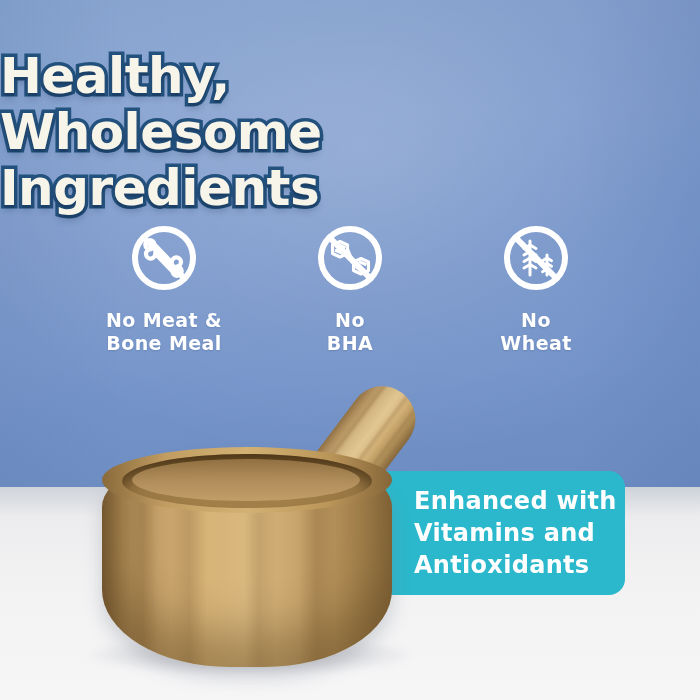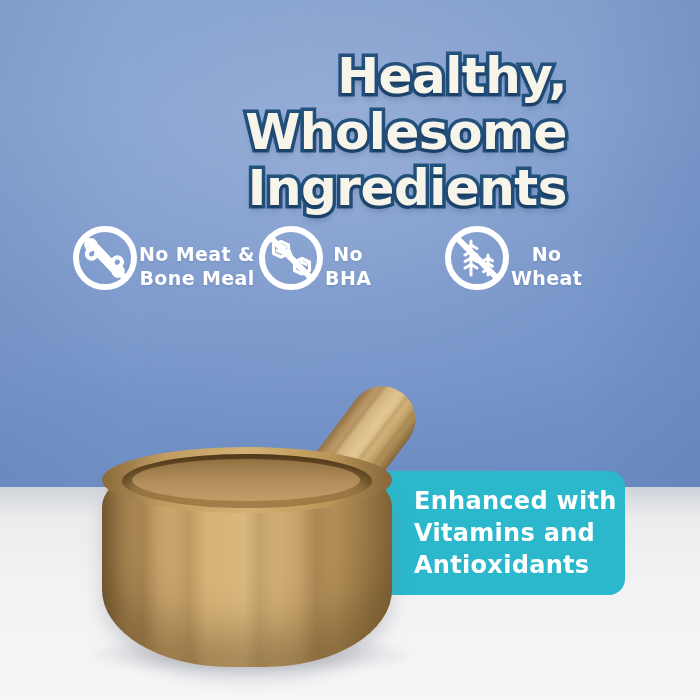--- a/index.html
+++ b/index.html
@@ -58,21 +58,21 @@
     width: 700px;
     height: 30px;
     background: linear-gradient(to bottom, rgba(150,160,175,0.30) 0%, rgba(150,160,175,0.0) 100%);
   }
 
   
   .headline {
     position: absolute;
     left: 0; top: 48px;
     width: 567px;
-    text-align: right;
+    text-align: left;
     font-family: "DejaVu Sans", sans-serif;
     font-weight: 700;
     font-size: 50px;
     line-height: 1.12;
     letter-spacing: -0.5px;
     color: #f7f4e9;
     -webkit-text-stroke: 7px #24527e;
     paint-order: stroke fill;
     text-shadow:
        0 3px 0 rgba(20,45,80,0.35),
@@ -85,21 +85,21 @@
     position: absolute;
     left: 0; top: 224px;
     width: 700px;
     display: flex;
     justify-content: center;
     align-items: flex-start;
   }
   .badge {
     width: 186px;
     display: flex;
-    flex-direction: row;
+    flex-direction: column;
     align-items: center;
   }
   .badge-icon {
     width: 68px;
     height: 68px;
     display: block;
   }
   .badge-label {
     margin-top: 17px;
     text-align: center;

